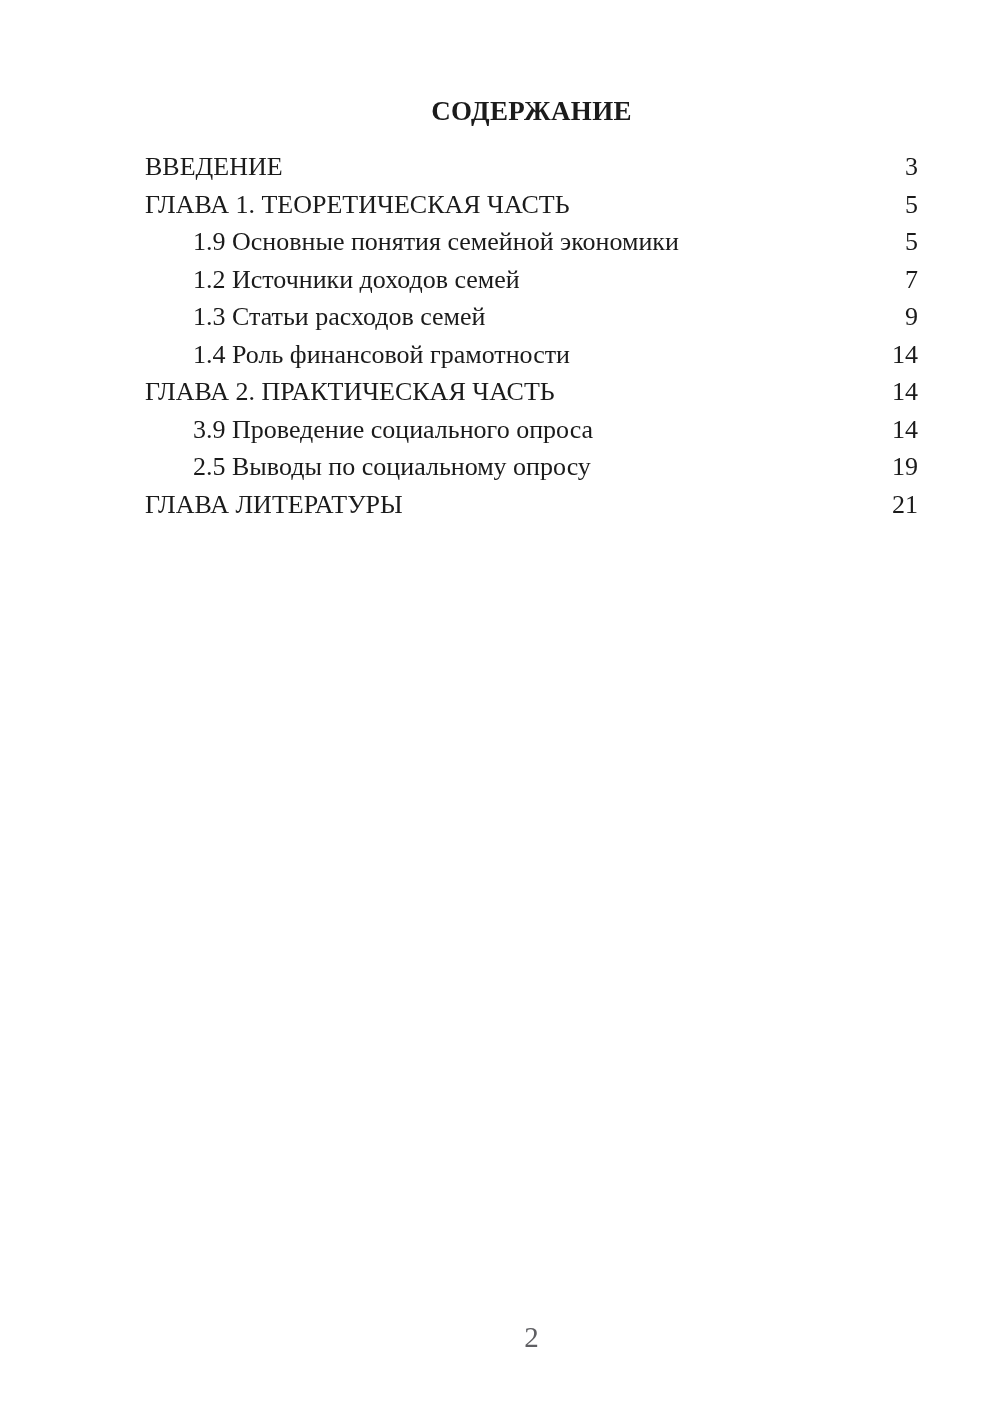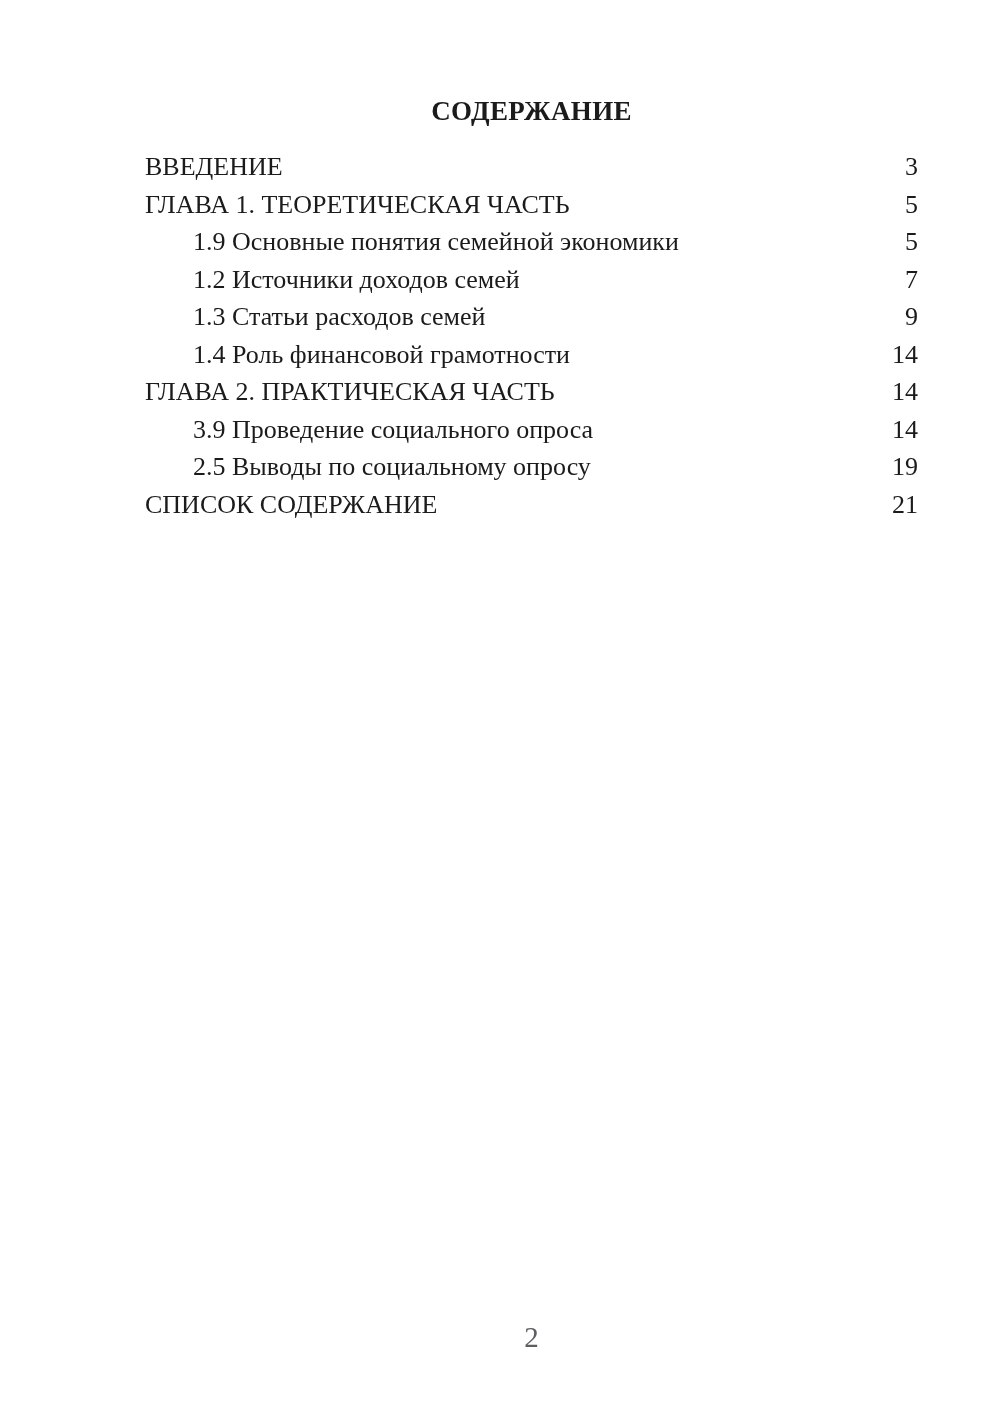--- a/index.html
+++ b/index.html
@@ -102,19 +102,19 @@
       </div>
       <div class="toc-row level1">
         <span class="toc-label">3.9 Проведение социального опроса</span>
         <span class="toc-page">14</span>
       </div>
       <div class="toc-row level1">
         <span class="toc-label">2.5 Выводы по социальному опросу</span>
         <span class="toc-page">19</span>
       </div>
       <div class="toc-row">
-        <span class="toc-label">СПИСОК СОДЕРЖАНИЕ</span>
+        <span class="toc-label">ГЛАВА ЛИТЕРАТУРЫ</span>
         <span class="toc-page">21</span>
       </div>
     </div>
 
   <div class="page-footer">2</div>
 </div>
 
 </body></html>

